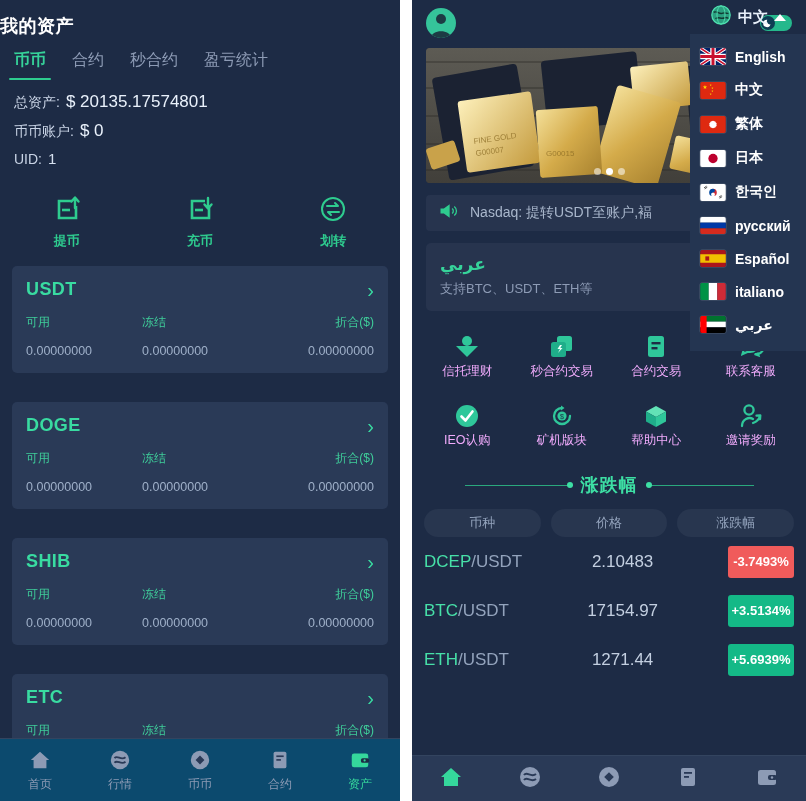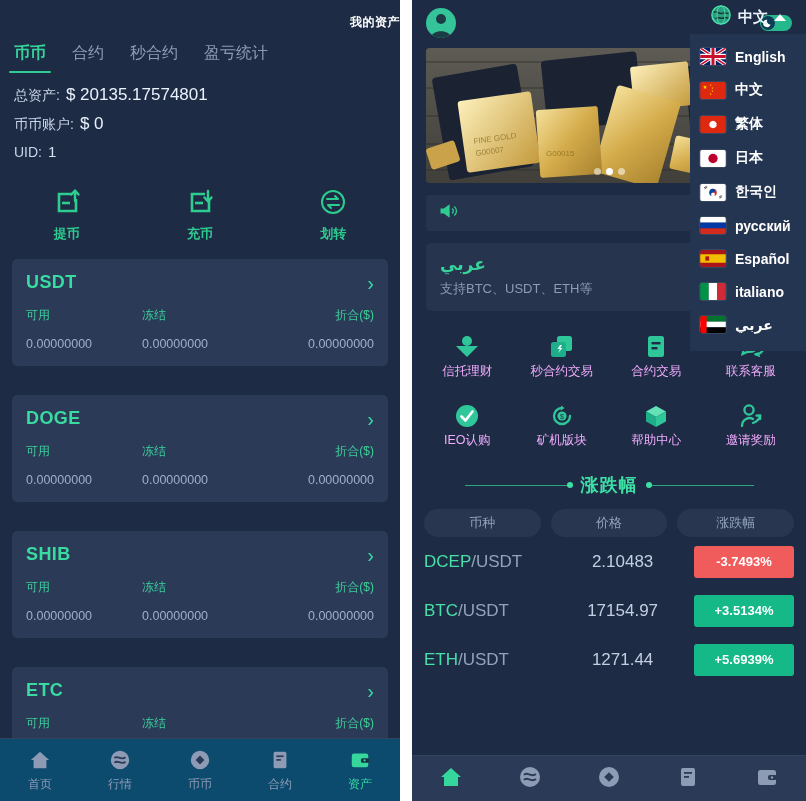--- a/index.html
+++ b/index.html
@@ -15,27 +15,26 @@
   .panel-left {
     position: relative;
     width: 400px; height: 801px;
     background: #1d2b45;
     overflow: hidden;
     flex: 0 0 400px;
   }
   .gutter { flex: 0 0 12px; background: #ffffff; height: 801px; }
 
   .page-title {
-    text-align: right;
+    text-align: left;
     color: #ffffff;
-    font-size: 12px;
+    font-size: 18px;
     font-weight: 700;
     padding: 14px 0 6px;
     letter-spacing: .5px;
-    margin-left: 32px;
   }
   .tabs { display: flex; align-items: flex-end; padding: 6px 14px 0; gap: 26px; }
   .tab {
     color: #8d9bb5; font-size: 16px; padding-bottom: 9px; position: relative;
     cursor: pointer; white-space: nowrap;
   }
   .tab.active { color: #36d39a; font-weight: 700; }
   .tab.active::after {
     content: ""; position: absolute; left: -5px; right: -5px; bottom: 0;
     height: 2px; background: #2ecc8f; border-radius: 2px;
@@ -135,21 +134,21 @@
     flex: 1; height: 28px; border-radius: 14px; background: #28364f;
     display: flex; align-items: center; justify-content: center;
     color: #93a3bc; font-size: 13px;
   }
   .m-row { display: flex; align-items: center; height: 49px; }
   .m-sym { flex: 1.25; font-size: 17px; color: #47e0a8; white-space: nowrap; }
   .m-sym .q { color: #93a3bc; font-size: 17px; }
   .m-price { flex: 1.15; text-align: center; color: #c3cfe0; font-size: 17px; }
   .m-chg { flex: 1; display: flex; justify-content: flex-end; }
   .m-badge {
-    width: 100px; height: 32px; border-radius: 3px; display: flex; align-items: center;
+    width: 66px; height: 32px; border-radius: 3px; display: flex; align-items: center;
     justify-content: center; color: #fff; font-size: 13px; font-weight: 700;
   }
   .m-badge.up { background: #14b987; }
   .m-badge.down { background: #f05b5b; }
 
   .r-botnav {
     position: absolute; left: 0; bottom: 0; width: 100%; height: 46px;
     background: #2a3a57; display: flex; align-items: center; border-top: 1px solid #33445f;
   }
   .r-botnav .nav-item { flex: 1; display: flex; align-items: center; justify-content: center; cursor: pointer; }
@@ -417,20 +416,21 @@
     </div>
 
     <div class="notice">
       <span>
         <svg width="20" height="20" viewBox="0 0 24 24">
           <path d="M3 9 H7 L14 4 V20 L7 15 H3 Z" fill="#2ecc8f"></path>
           <path d="M17 9 A4 4 0 0 1 17 15" fill="none" stroke="#2ecc8f" stroke-width="1.6"></path>
           <path d="M19.5 6.5 A7 7 0 0 1 19.5 17.5" fill="none" stroke="#2ecc8f" stroke-width="1.6"></path>
         </svg>
       </span>
+      <span class="notice-txt">Nasdaq: 提转USDT至账户,褔</span>
     </div>
 
     <div class="qcard">
       <div class="t">عربي</div>
       <div class="s">支持BTC、USDT、ETH等</div>
     </div>
 
     <div class="grid">
       <div class="gcell">
         <div class="gic">

